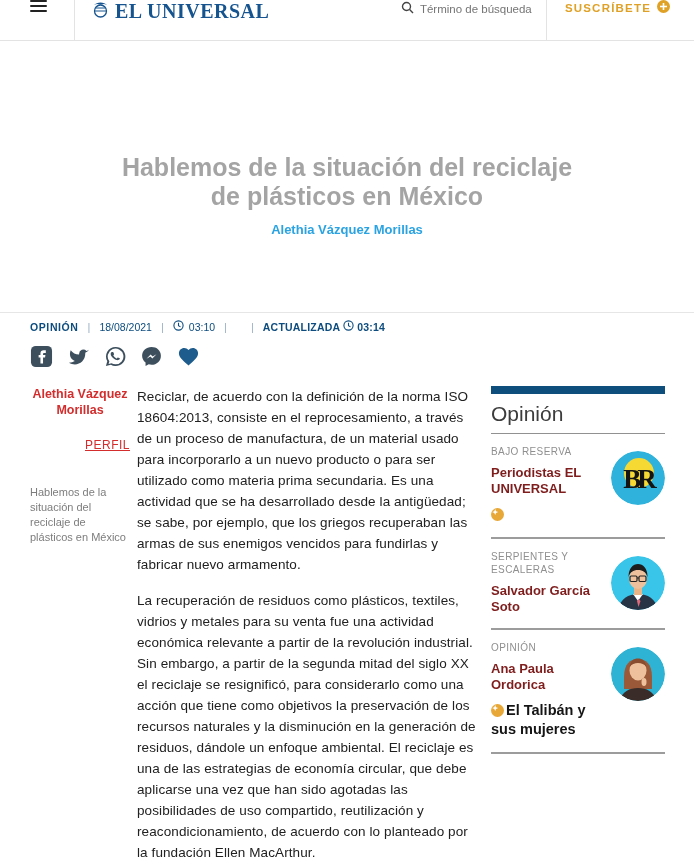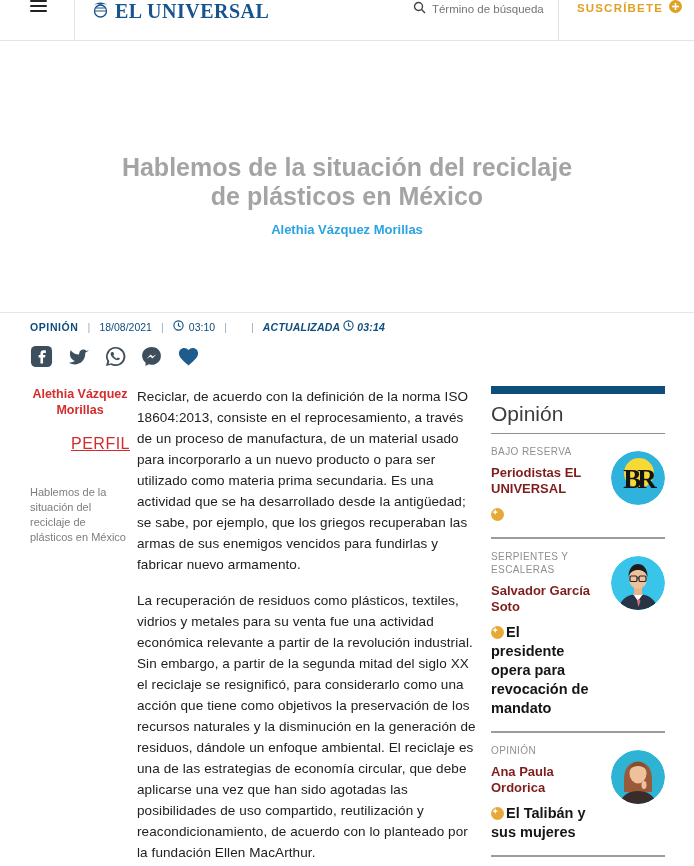--- a/index.html
+++ b/index.html
@@ -23,54 +23,54 @@
   .logo-text {
     font-family:"Liberation Serif", serif; font-weight:bold;
     font-size:20px; color:#16548f; letter-spacing:.5px;
   }
   .search-box { margin-left:auto; display:flex; align-items:center; gap:6px; padding-right:14px; }
   .search-box input {
     border:none; outline:none; font-family:"Liberation Sans", sans-serif;
     font-size:11.5px; color:#4a4a4a; width:112px; background:transparent;
   }
   .subscribe {
-    display:flex; align-items:center; gap:6px; padding:0 12px 0 18px;
+    display:flex; align-items:center; gap:6px; padding:0 24px 0 18px;
     color:#dfa126; font-weight:bold; font-size:11.5px; letter-spacing:1.2px;
   }
 
   
   .title-block { margin-top:112px; text-align:center; }
   .title-block h1 {
     font-size:25px; line-height:29px; font-weight:bold; color:#a4a4a4;
     width:470px; margin:0 auto;
   }
   .byline { display:inline-block; margin-top:11px; color:#2aa3e2; font-weight:bold; font-size:13px; }
 
   
   .rule { border-top:1px solid #e6e6e6; margin-top:74px; }
   .meta {
     display:flex; align-items:center; gap:9px;
     padding:7px 30px 4px; font-size:10.5px; color:#0d4c7e;
   }
   .meta .section { font-weight:bold; letter-spacing:.6px; }
   .meta .sep { color:#9ab0c4; font-size:11px; }
   .meta .tm { display:flex; align-items:center; gap:5px; }
-  .meta .updated { font-weight:bold; letter-spacing:.2px; display:flex; align-items:center; gap:3px;font-style:italic; }
+  .meta .updated { font-weight:bold; letter-spacing:.2px; display:flex; align-items:center; gap:3px; }
   .meta .gap { width:6px; }
 
   
   .social { display:flex; align-items:center; gap:13px; padding:8px 30px 12px; }
   .social a { display:flex; }
 
   
   .columns { display:flex; padding:6px 29px 0 30px; align-items:flex-start; }
   .col-author { width:100px; flex:none; }
   .a-name { color:#d32d2d; font-weight:bold; font-size:12.5px; line-height:16px; text-align:center; }
   .a-perfil { text-align:right; margin-top:17px; }
-  .a-perfil a { color:#d32d2d; font-size:16px; letter-spacing:.5px; text-decoration:underline;margin-top:11px; }
+  .a-perfil a { color:#d32d2d; font-size:12px; letter-spacing:.5px; text-decoration:underline;margin-top:11px; }
   .a-ref { margin-top:32px; color:#7d7d7d; font-size:11px; line-height:15px; }
 
   .col-main { width:340px; flex:none; margin-left:7px; margin-right:14px; }
   .col-main p { font-size:13.5px; line-height:21px; color:#212121; margin-bottom:15px; letter-spacing:.1px; }
 
   .col-side { flex:1; }
   .side-top-bar { height:8px; background:#0d4e7d; }
   .col-side h2 {
     font-size:21px; font-weight:400; color:#3c3c3c;
     padding:8px 0 7px; border-bottom:1px solid #919191;
@@ -235,26 +235,20 @@
             <circle cx="28" cy="22" r="15" fill="#f7d933"></circle>
             <text x="27" y="37" text-anchor="middle" font-family="Liberation Serif, serif" font-size="27" font-weight="bold" fill="#141414" letter-spacing="-4">BR</text>
           </svg>
         </a>
       </article>
 
       <article class="op-item">
         <div class="op-text">
           <div class="kicker">SERPIENTES Y ESCALERAS</div>
           <a class="op-author">Salvador García Soto</a>
-          <a class="op-headline">
-            <span><svg width="13" height="13" viewBox="0 0 14 14">
-                  <circle cx="7" cy="7" r="7" fill="#e8a838"></circle>
-                  <path d="M4.5 1.2l.9 2.3 2.3.9-2.3.9-.9 2.3-.9-2.3-2.3-.9 2.3-.9z" fill="#fff"></path>
-                </svg></span><span>El presidente opera para revocación de mandato</span>
-          </a>
         </div>
         <a>
           <svg class="avatar" width="54" height="54" viewBox="0 0 54 54">
             <defs>
                 <clipPath id="clipMan">
                   <circle cx="27" cy="27" r="27"></circle>
                 </clipPath>
               </defs>
             <circle cx="27" cy="27" r="27" fill="#38c5e9"></circle>
             <g clip-path="url(#clipMan)">

